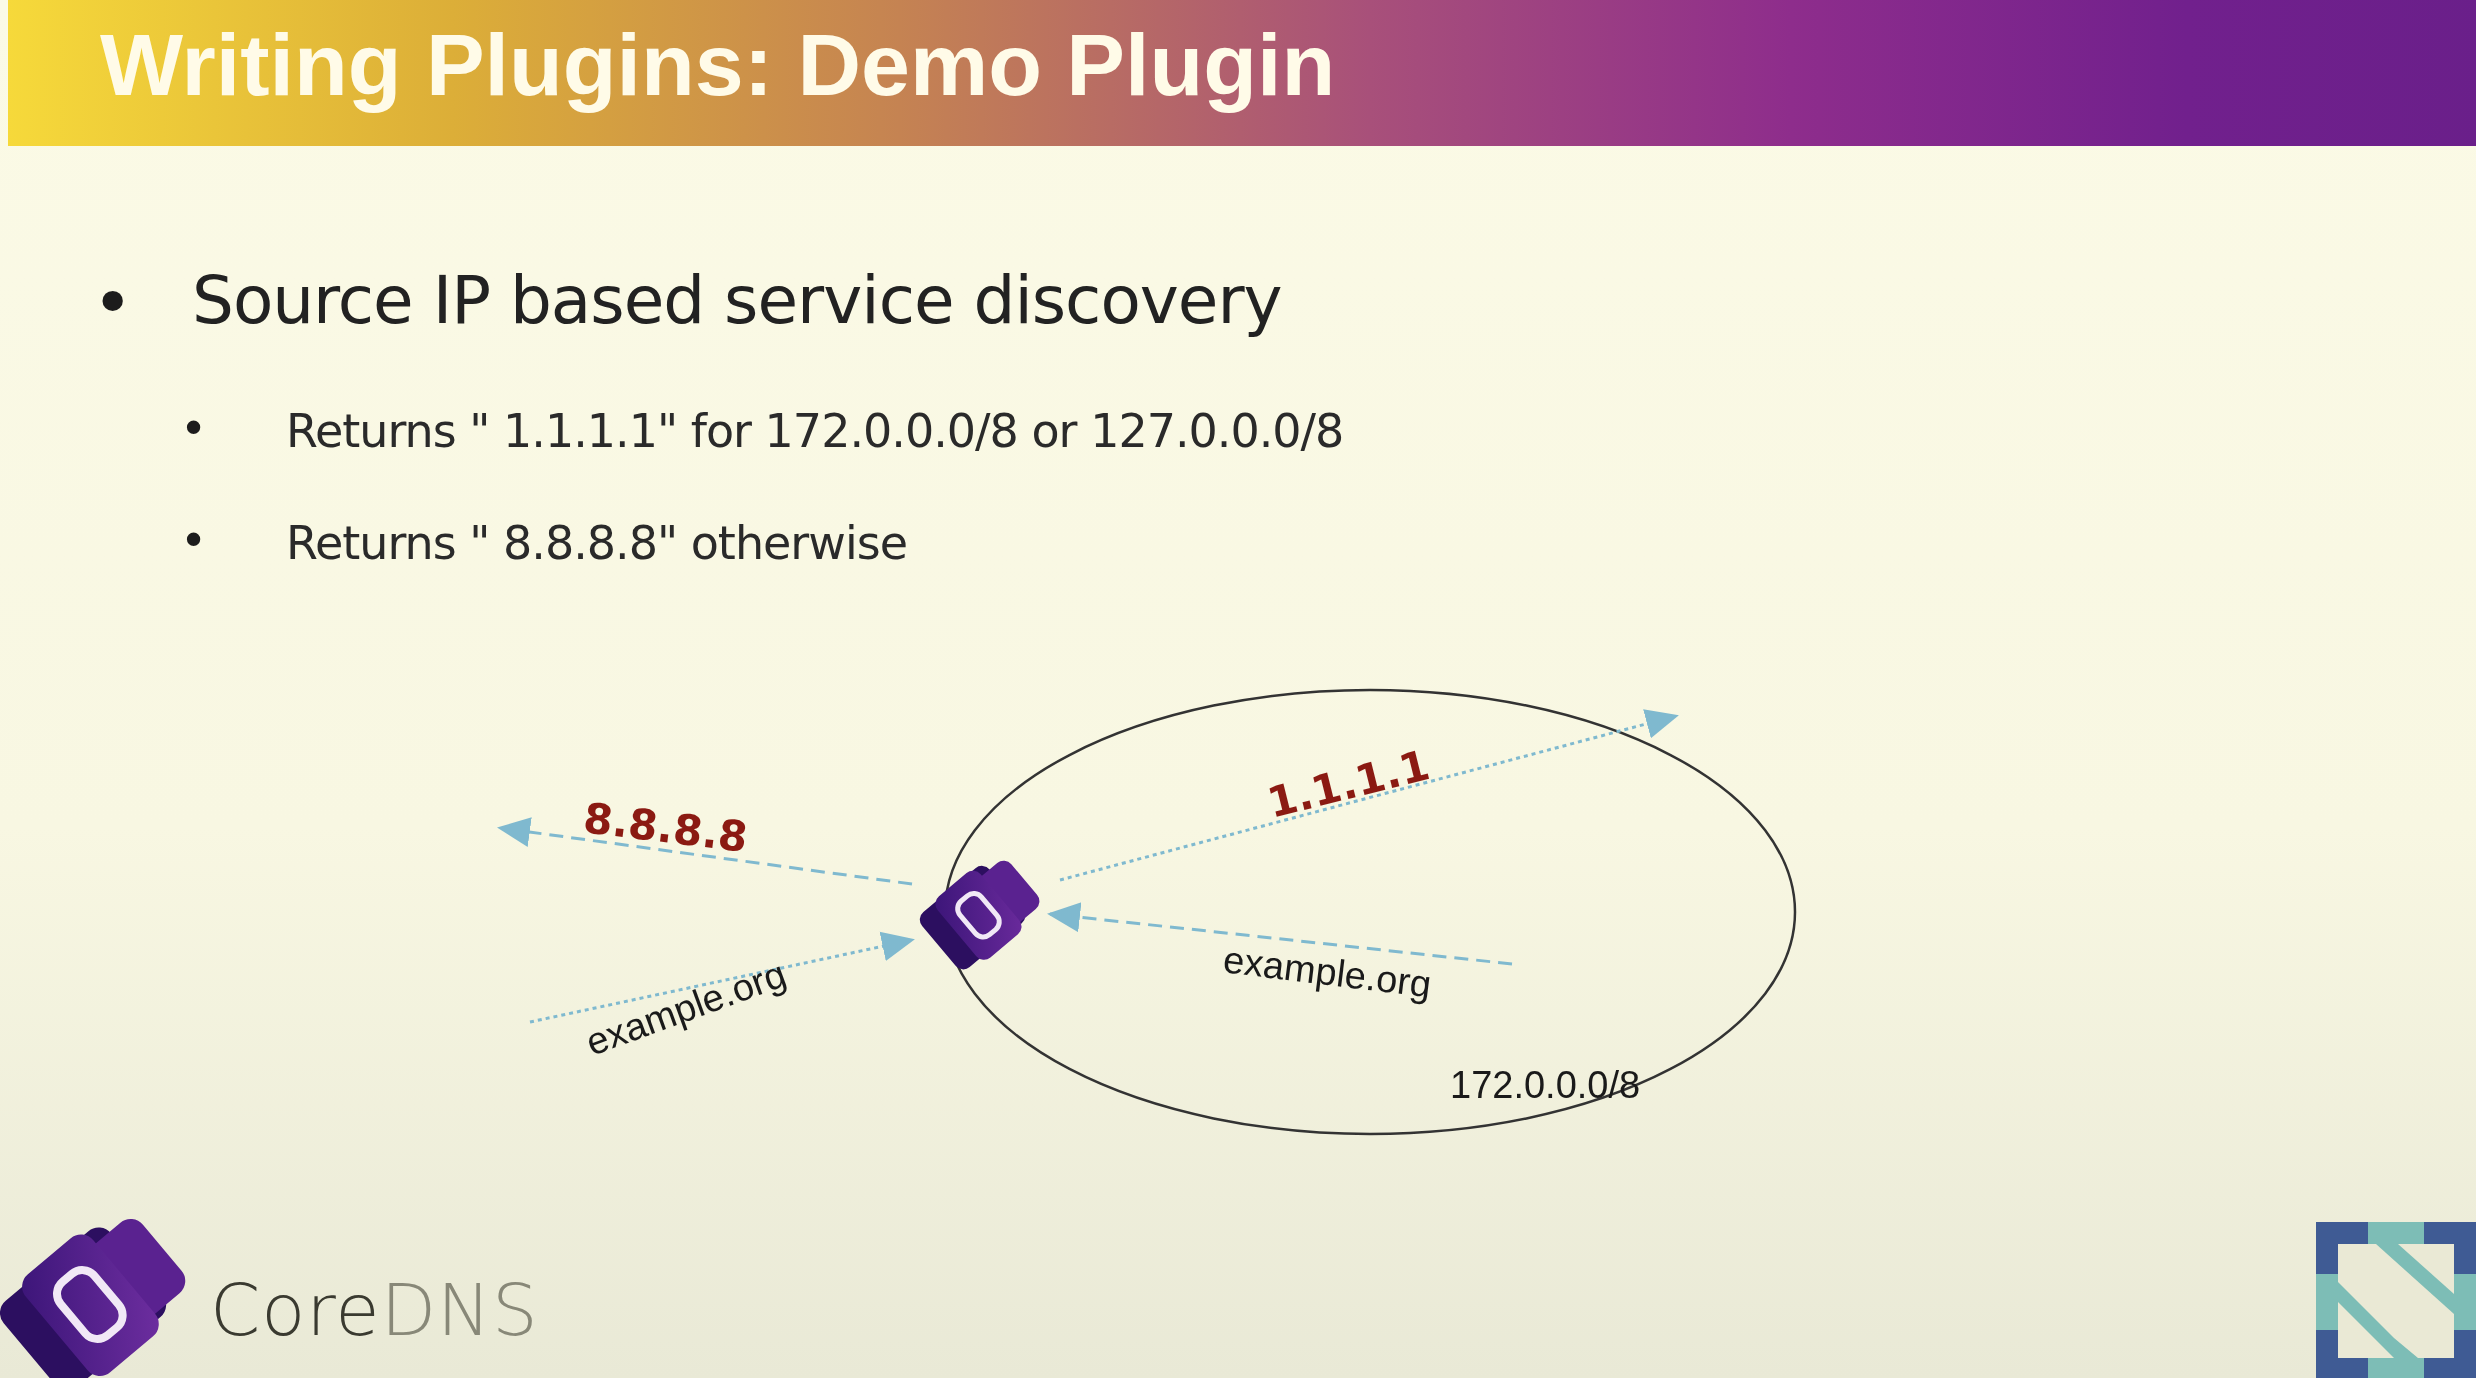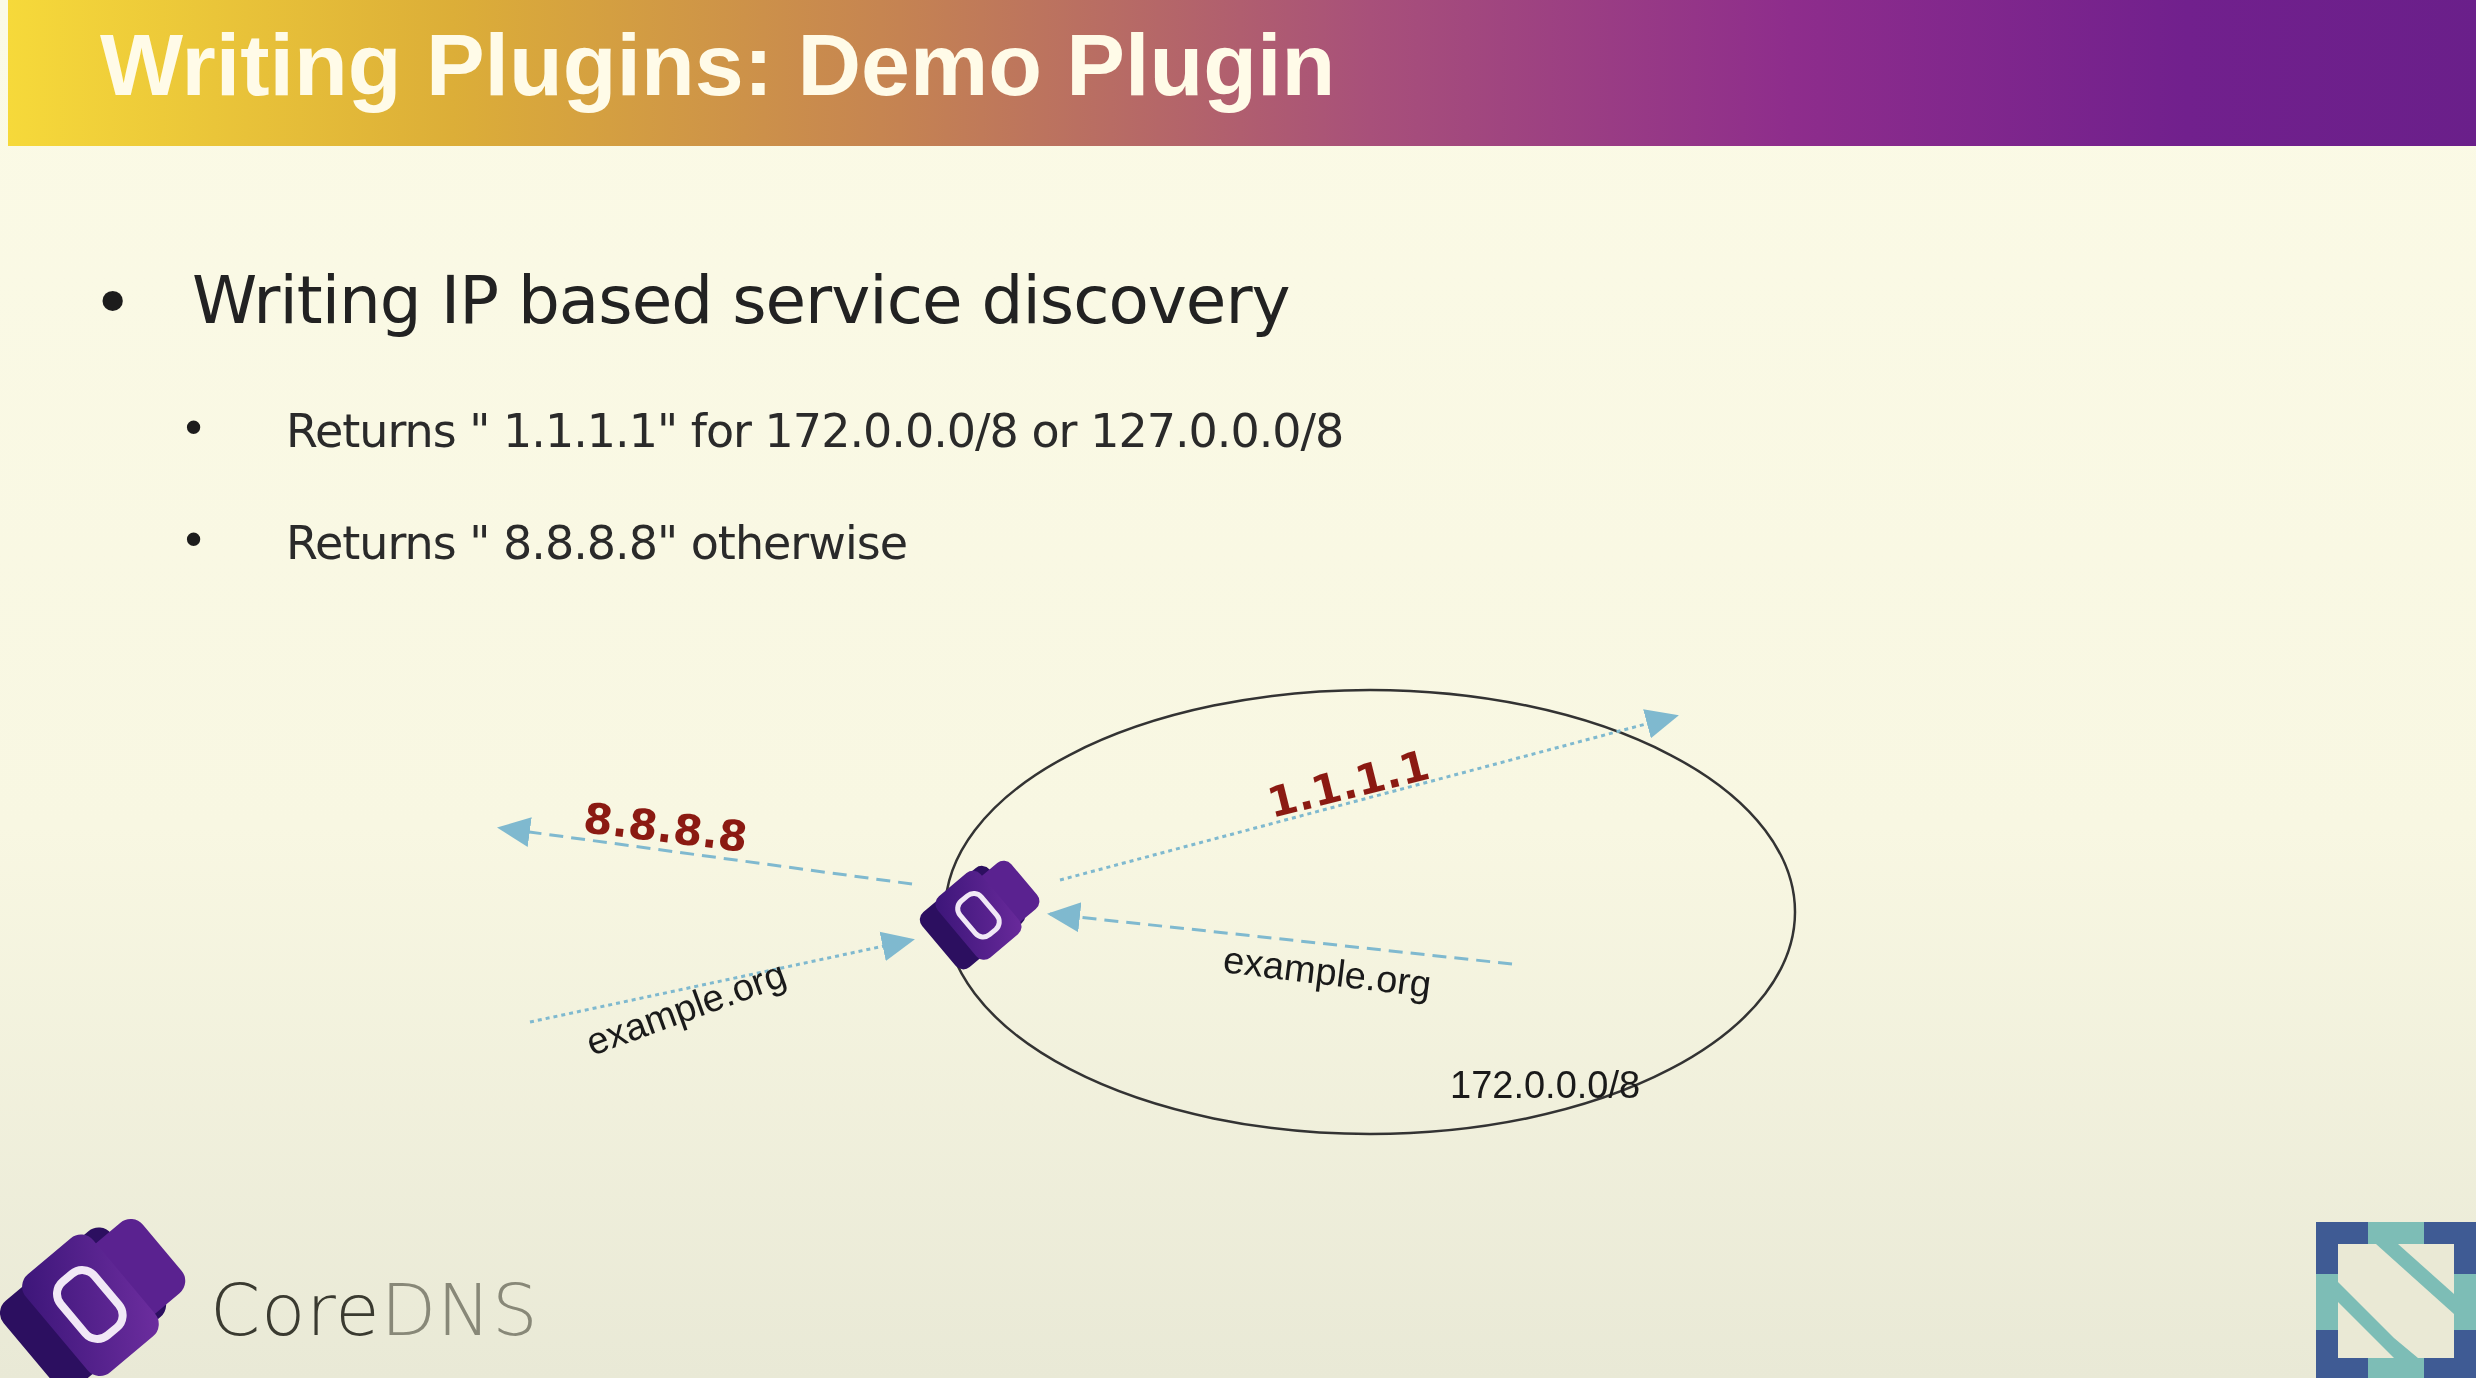--- a/index.html
+++ b/index.html
@@ -28,21 +28,21 @@
 </style>
 </head>
 <body>
 
 <div class="header">
   <div class="title">Writing Plugins: Demo Plugin</div>
 
 </div>
 
 <div class="bullet-l1">•</div>
-<div class="text-l1">Writing IP based service discovery</div>
+<div class="text-l1">Source IP based service discovery</div>
 
 <div class="bullet-l2" style="left:180px;top:402px">•</div>
 <div class="text-l2" style="left:286px;top:404px">Returns " 1.1.1.1" for 172.0.0.0/8 or 127.0.0.0/8</div>
 
 <div class="bullet-l2" style="left:180px;top:514px">•</div>
 <div class="text-l2" style="left:286px;top:516px">Returns " 8.8.8.8" otherwise</div>
 
 <svg class="diagram" width="2476" height="1378" viewBox="0 0 2476 1378">
   <defs>
     <marker id="arr" markerWidth="12" markerHeight="12" refX="10" refY="6" orient="auto">

